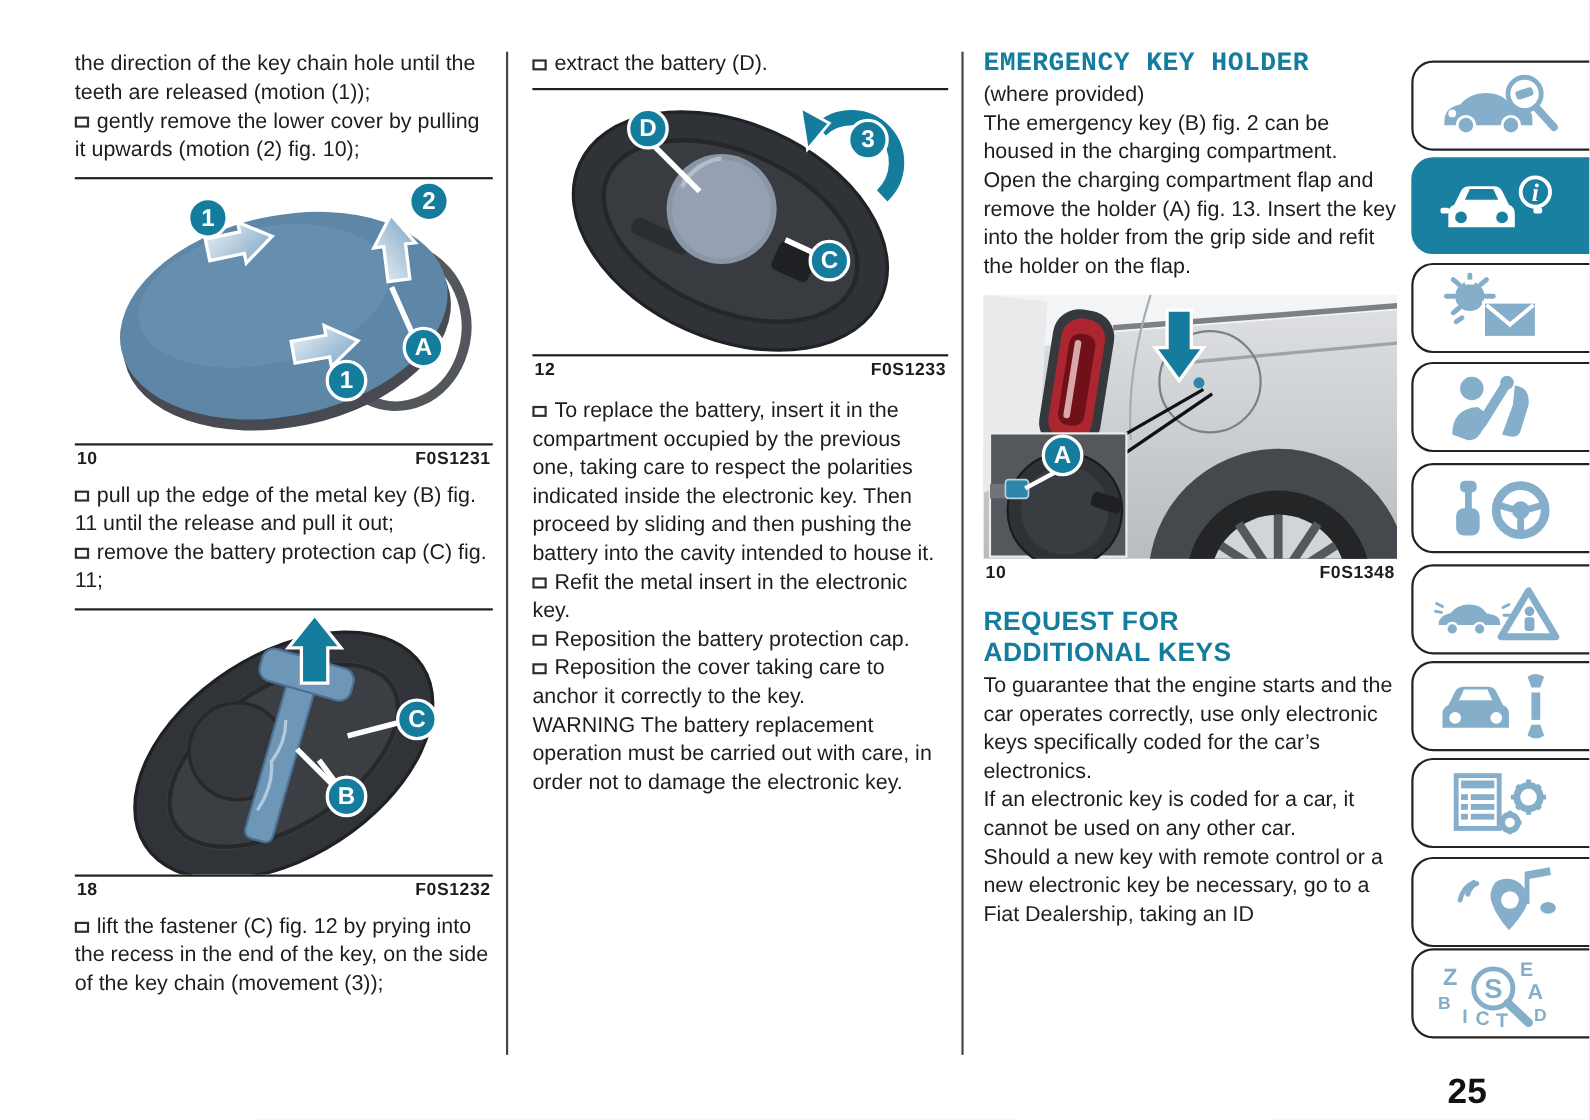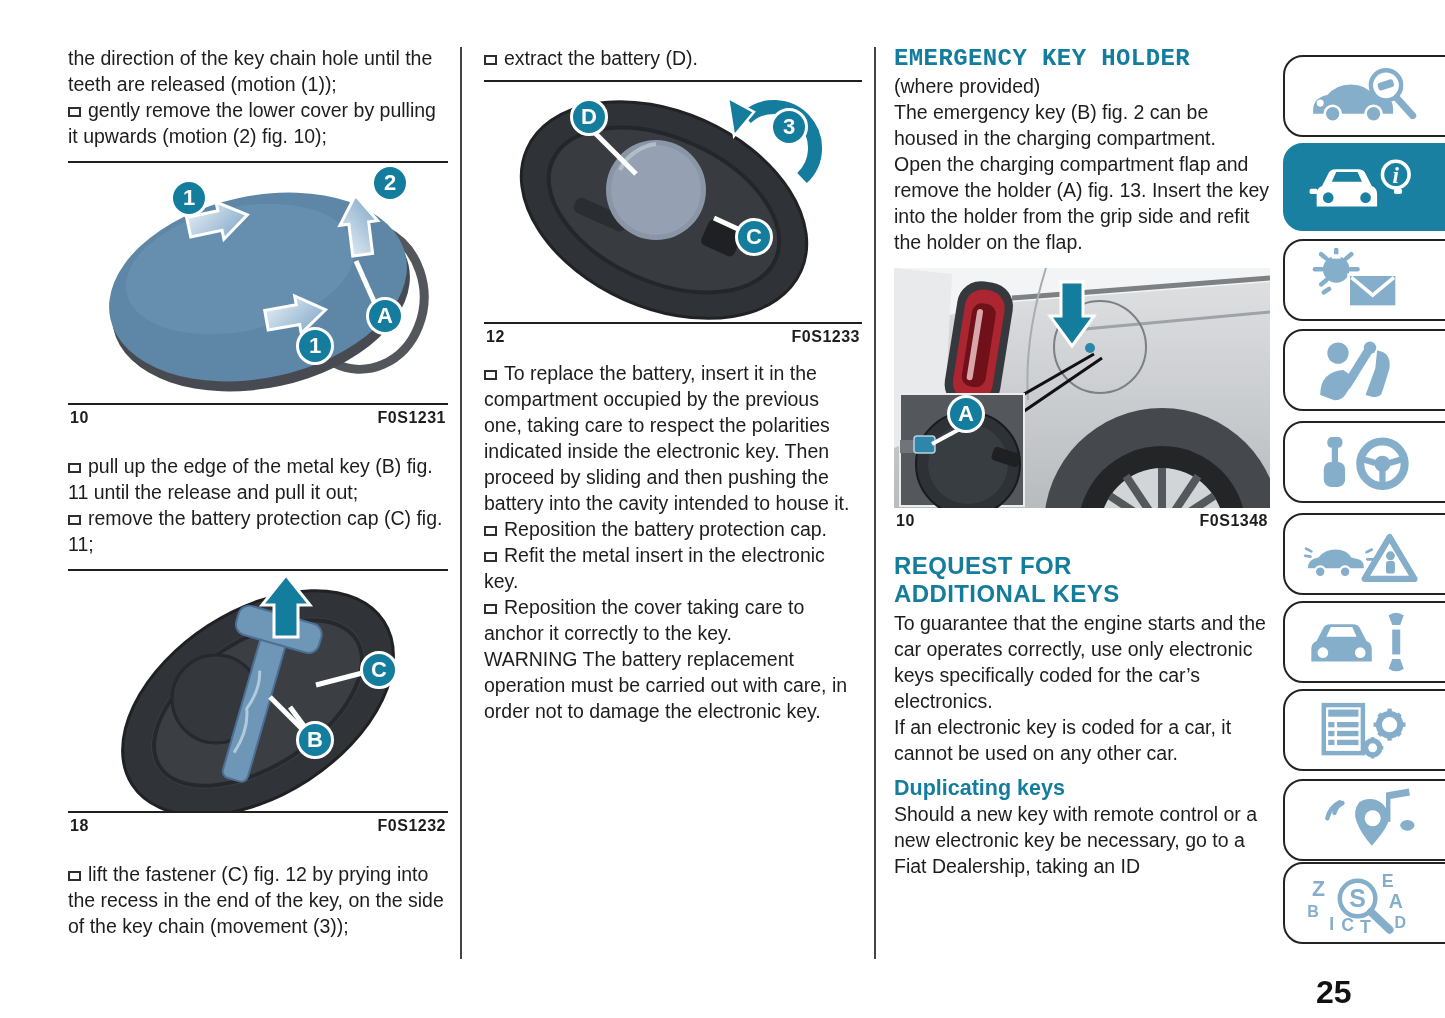--- a/index.html
+++ b/index.html
@@ -5,21 +5,21 @@
   html,body{margin:0;padding:0;background:#e9e9e9;}
   .page{position:relative;width:1445px;height:1018px;background:#ffffff;overflow:hidden;
         font-family:"Liberation Sans",sans-serif;color:#1d1d1d;}
   .col{position:absolute;top:45px;}
   #col1{left:68px;width:380px;}
   #col2{left:484px;width:378px;}
   #col3{left:894px;width:376px;}
   .vdiv{position:absolute;top:47px;height:912px;width:1.5px;background:#454545;}
   p.body{margin:0;font-size:19.5px;line-height:26px;}
   .sq{display:inline-block;width:13px;height:10px;border:2.5px solid #2e2e2e;margin-right:7px;box-sizing:border-box;}
-  .gap4{margin-top:4px;} .gap6{margin-top:6px;} .gap14{margin-top:14px;} .gap22{margin-top:26px;} .gap30{margin-top:30px;}
+  .gap4{margin-top:4px;} .gap6{margin-top:6px;} .gap14{margin-top:14px;} .gap22{margin-top:10px;} .gap30{margin-top:30px;}
   .fig{margin-top:12px;}
   .fig .art{position:relative;border-top:2px solid #1f1f1f;border-bottom:2px solid #1f1f1f;background:#fff;}
   .fig.photo .art{border:none;}
   .figcap{display:flex;justify-content:space-between;font-weight:bold;font-size:16px;padding:4px 2px 0 2px;letter-spacing:0.5px;gap:24px;}
   .badge{position:absolute;width:38px;height:38px;border-radius:50%;background:#147C9D;border:3px solid #ffffff;
          color:#fff;font-weight:bold;font-size:22px;display:flex;align-items:center;justify-content:center;box-sizing:border-box;}
   h1.sect{color:#147C9D;font-size:24px;line-height:28px;font-weight:bold;letter-spacing:0.4px;margin:0;width:320px;font-family:Liberation Mono, monospace;}
   h2.sect{color:#147C9D;font-size:24px;line-height:28px;font-weight:bold;letter-spacing:0.4px;margin:22px 0 2px 0;width:320px;}
   h3.sub{color:#147C9D;font-size:21.5px;font-weight:bold;margin:10px 0 0 0;}
   .tile{position:absolute;left:1283px;width:200px;height:82px;border:2.5px solid #232323;border-radius:20px;background:#fff;
@@ -148,22 +148,22 @@
           </div>
       </div>
       <div class="figcap">
         <span>12</span>
         <span>F0S1233</span>
       </div>
     </div>
 
     <div class="gap14">
       <p class="body"><span class="sq"></span><span>To replace the battery, insert it in the compartment occupied by the previous one, taking care to respect the polarities indicated inside the electronic key. Then proceed by sliding and then pushing the battery into the cavity intended to house it.</span></p>
+      <p class="body"><span class="sq"></span><span>Refit the metal insert in the electronic key.</span></p>
       <p class="body"><span class="sq"></span><span>Reposition the battery protection cap.</span></p>
-      <p class="body"><span class="sq"></span><span>Refit the metal insert in the electronic key.</span></p>
       <p class="body"><span class="sq"></span><span>Reposition the cover taking care to anchor it correctly to the key.</span></p>
     </div>
 
     <p class="body gap30"><span>WARNING The battery replacement operation must be carried out with care, in order not to damage the electronic key.</span></p>
   </div>
 
   <div class="col" id="col3">
     <h1 class="sect">EMERGENCY KEY HOLDER</h1>
     <p class="body"><span>(where provided)</span></p>
     <p class="body gap4"><span>The emergency key (B) fig. 2 can be housed in the charging compartment.</span></p>
@@ -219,21 +219,20 @@
       </div>
       <div class="figcap">
         <span>10</span>
         <span>F0S1348</span>
       </div>
     </div>
 
     <h2 class="sect">REQUEST FOR ADDITIONAL KEYS</h2>
     <p class="body"><span>To guarantee that the engine starts and the car operates correctly, use only electronic keys specifically coded for the car’s electronics.</span></p>
     <p class="body gap6"><span>If an electronic key is coded for a car, it cannot be used on any other car.</span></p>
-    <h3 class="sub">Duplicating keys</h3>
     <p class="body"><span>Should a new key with remote control or a new electronic key be necessary, go to a Fiat Dealership, taking an ID</span></p>
   </div>
 
   <div class="vdiv" style="left:460px;"></div>
   <div class="vdiv" style="left:874px;"></div>
 
   <div class="tile" style="top:55px;">
     <svg viewBox="0 0 130 72">
       <path d="M10 52 q0-14 16-17 q10-12 26-12 q18 0 25 12 l15 3 q8 2 8 12 v6 h-90 z" fill="currentColor"></path>
       <circle cx="32" cy="56" r="9" fill="currentColor" stroke="#fff" stroke-width="3"></circle>

